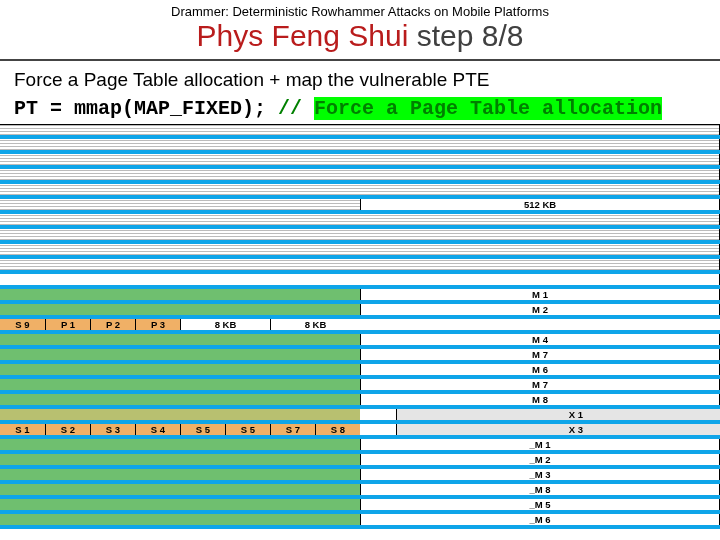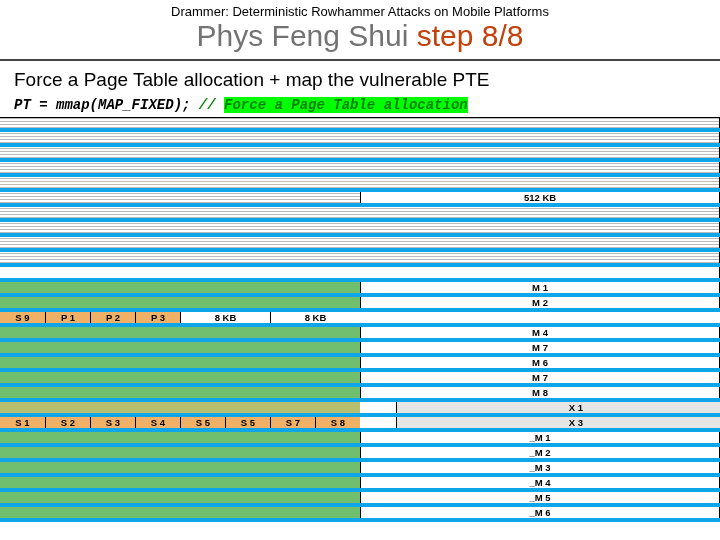--- a/index.html
+++ b/index.html
@@ -17,32 +17,31 @@
     padding: 4px 0 0 0;
     font-weight: 400;
   }
   .title-line {
     text-align: center;
     font-size: 30px;
     padding: 0 0 6px 0;
     border-bottom: 2px solid #444;
     margin-bottom: 8px;
   }
-  .title-colored { color: #737373; }
-  .title-rest { color: #c2410c; }
+  .title-colored { color: #b91c1c; }
+  .title-rest { color: #404040; }
   .subtitle {
     font-size: 19px;
     padding: 0 14px 6px 14px;
   }
   .code-line {
     font-family: "Courier New", monospace;
-    font-size: 14px;
+    font-size: 20px;
     padding: 0 14px 4px 14px;
     font-weight: bold;
-    font-style: italic;
   }
   .code-comment { color: #008000; }
   .code-hilite { background: #00ff00; }
   .memgrid {
     display: flex;
     flex-direction: column;
     width: 100%;
   }
   .row {
     display: flex;
@@ -204,21 +203,21 @@
   <div class="row">
     <div class="cell half-left noleft c-green"></div>
     <div class="cell half-right c-pale">_M 2</div>
   </div>
   <div class="row">
     <div class="cell half-left noleft c-green"></div>
     <div class="cell half-right c-pale">_M 3</div>
   </div>
   <div class="row">
     <div class="cell half-left noleft c-green"></div>
-    <div class="cell half-right c-pale">_M 4</div>
+    <div class="cell half-right c-pale">_M 8</div>
   </div>
   <div class="row">
     <div class="cell half-left noleft c-green"></div>
     <div class="cell half-right c-pale">_M 5</div>
   </div>
   <div class="row">
     <div class="cell half-left noleft c-green"></div>
     <div class="cell half-right c-pale">_M 6</div>
   </div>
 

